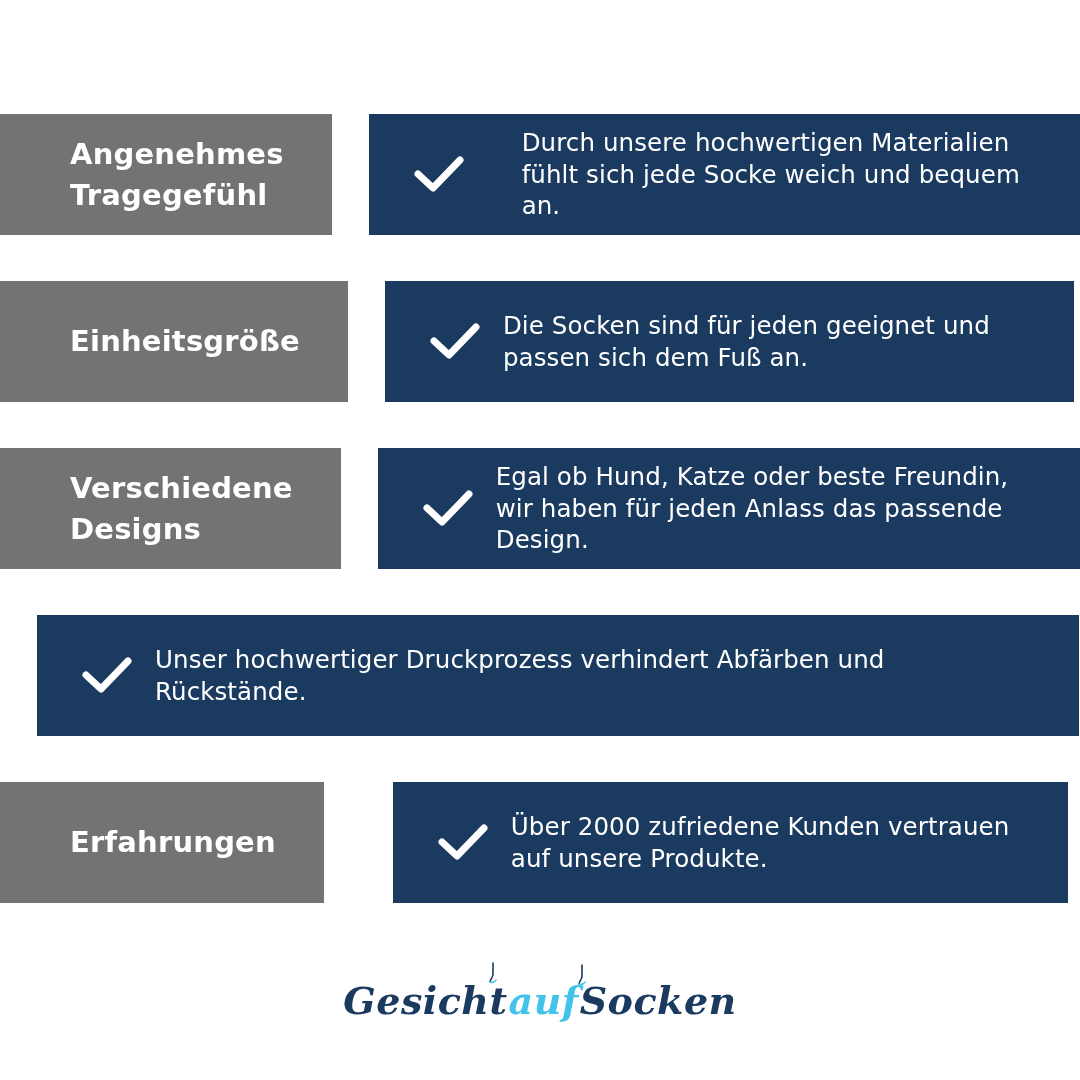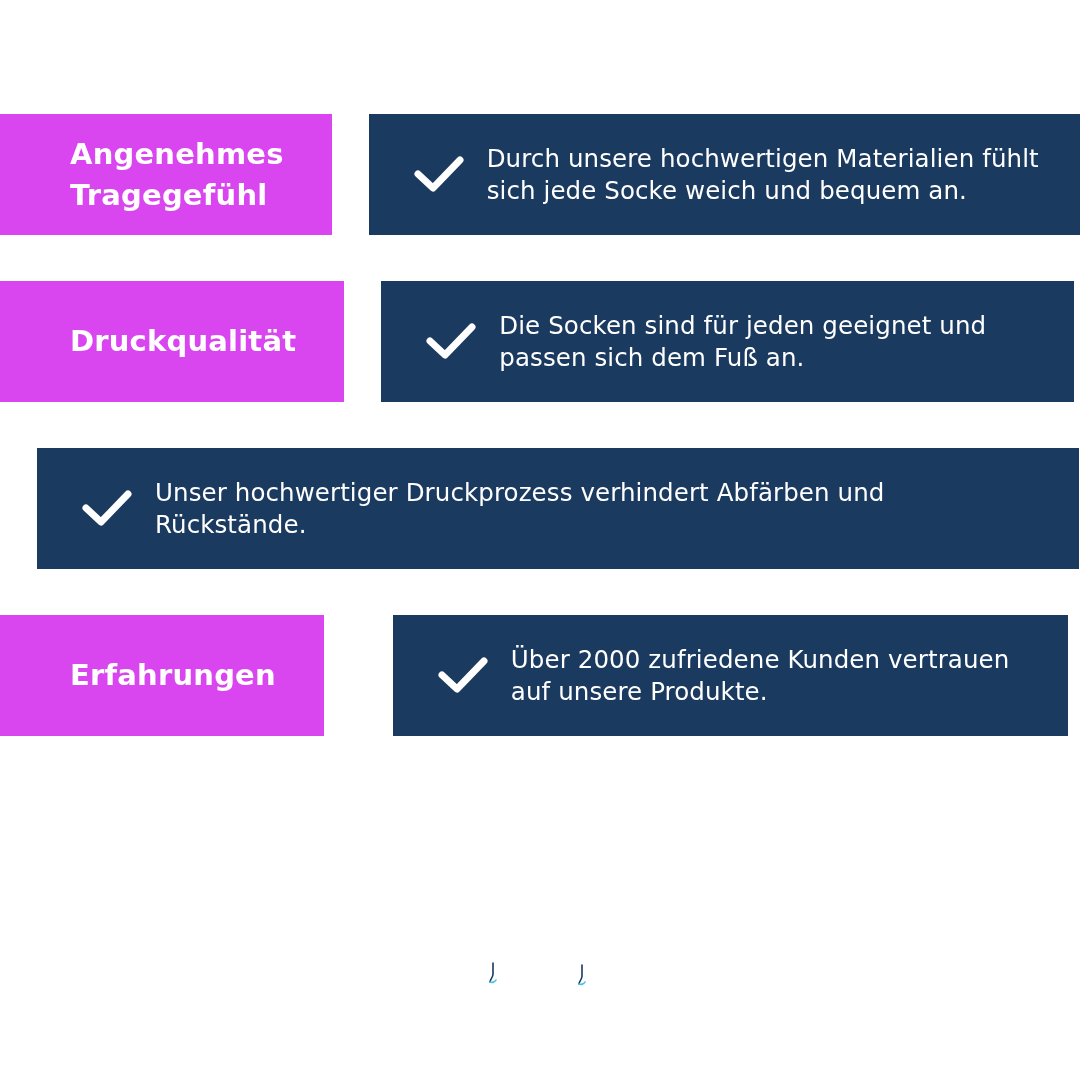--- a/index.html
+++ b/index.html
@@ -30,21 +30,21 @@
     align-items: stretch;
     height: 121px;
     margin-bottom: 46px;
   }
   .row:last-child {
     margin-bottom: 0;
     gap: 16px;
   }
   .label-box {
     width: 371px;
-    background: #d946ef;
+    background: #737373;
     display: flex;
     align-items: center;
     box-sizing: border-box;
     padding: 0 48px 0 70px;
   }
   .label-text {
     color: #ffffff;
     font-size: 29px;
     font-weight: bold;
     line-height: 1.38;
@@ -74,21 +74,21 @@
     display: block;
   }
   .desc-text {
     color: #ffffff;
     font-size: 24.5px;
     line-height: 1.29;
     letter-spacing: 0.1px;
     padding-left: 14px;
   }
   
-  .row-1 .desc-box { margin-right: 0; }
+  .row-1 .desc-box { margin-right: 0; gap: 35px; }
   .row-2 .desc-box { margin-right: 6px; }
   .row-3 .desc-box { margin-right: 0px; }
   .row-4 .desc-box { margin-right: 1px; }
   .row-5 .desc-box { margin-right: 12px; }
 
   .logo {
     position: absolute;
     left: 0;
     right: 0;
     top: 955px;
@@ -151,33 +151,47 @@
           <svg width="50" height="40" viewBox="0 0 50 40" aria-hidden="true">
             <path d="M4 19 L19 33 L46 5" fill="none" stroke="#ffffff" stroke-width="7" stroke-linecap="round" stroke-linejoin="round"></path>
           </svg>
         </span>
         <span class="desc-text">Durch unsere hochwertigen Materialien fühlt sich jede Socke weich und bequem an.</span>
       </div>
     </div>
 
     <div class="row row-2">
       <div class="label-box">
-        <span class="label-text">Druckqualität</span>
+        <span class="label-text">Einheitsgröße</span>
       </div>
       <div class="spacer"></div>
       <div class="desc-box">
         <span class="check">
           <svg width="50" height="40" viewBox="0 0 50 40" aria-hidden="true">
             <path d="M4 19 L19 33 L46 5" fill="none" stroke="#ffffff" stroke-width="7" stroke-linecap="round" stroke-linejoin="round"></path>
           </svg>
         </span>
         <span class="desc-text">Die Socken sind für jeden geeignet und passen sich dem Fuß an.</span>
       </div>
     </div>
 
+    <div class="row row-3">
+      <div class="label-box">
+        <span class="label-text">Verschiedene Designs</span>
+      </div>
+      <div class="spacer"></div>
+      <div class="desc-box">
+        <span class="check">
+          <svg width="50" height="40" viewBox="0 0 50 40" aria-hidden="true">
+            <path d="M4 19 L19 33 L46 5" fill="none" stroke="#ffffff" stroke-width="7" stroke-linecap="round" stroke-linejoin="round"></path>
+          </svg>
+        </span>
+        <span class="desc-text">Egal ob Hund, Katze oder beste Freundin, wir haben für jeden Anlass das passende Design.</span>
+      </div>
+    </div>
 
     <div class="row row-4">
       <div class="spacer"></div>
       <div class="desc-box">
         <span class="check">
           <svg width="50" height="40" viewBox="0 0 50 40" aria-hidden="true">
             <path d="M4 19 L19 33 L46 5" fill="none" stroke="#ffffff" stroke-width="7" stroke-linecap="round" stroke-linejoin="round"></path>
           </svg>
         </span>
         <span class="desc-text">Unser hochwertiger Druckprozess verhindert Abfärben und Rückstände.</span>
@@ -194,20 +208,27 @@
           <svg width="50" height="40" viewBox="0 0 50 40" aria-hidden="true">
             <path d="M4 19 L19 33 L46 5" fill="none" stroke="#ffffff" stroke-width="7" stroke-linecap="round" stroke-linejoin="round"></path>
           </svg>
         </span>
         <span class="desc-text">Über 2000 zufriedene Kunden vertrauen auf unsere Produkte.</span>
       </div>
     </div>
 
   </div>
 
+  <div class="logo">
+    <span class="logo-word">
+      <span class="part-a">Gesicht</span>
+        <span class="part-b">auf</span>
+        <span class="part-c">Socken</span>
+    </span>
+  </div>
 
   <div class="logo-marks">
     <span class="tiny-sock s1">
       <svg width="10" height="22" viewBox="0 0 10 22" aria-hidden="true">
         <path d="M4 1 L4 12 C4 16 1 17 1 20" fill="none" stroke="#1b3a60" stroke-width="1.6" stroke-linecap="round"></path>
         <path d="M1 20 C3 21 6 20 7 18" fill="none" stroke="#41c3ea" stroke-width="1.6" stroke-linecap="round"></path>
       </svg>
     </span>
     <span class="tiny-sock s2">
       <svg width="10" height="22" viewBox="0 0 10 22" aria-hidden="true">

